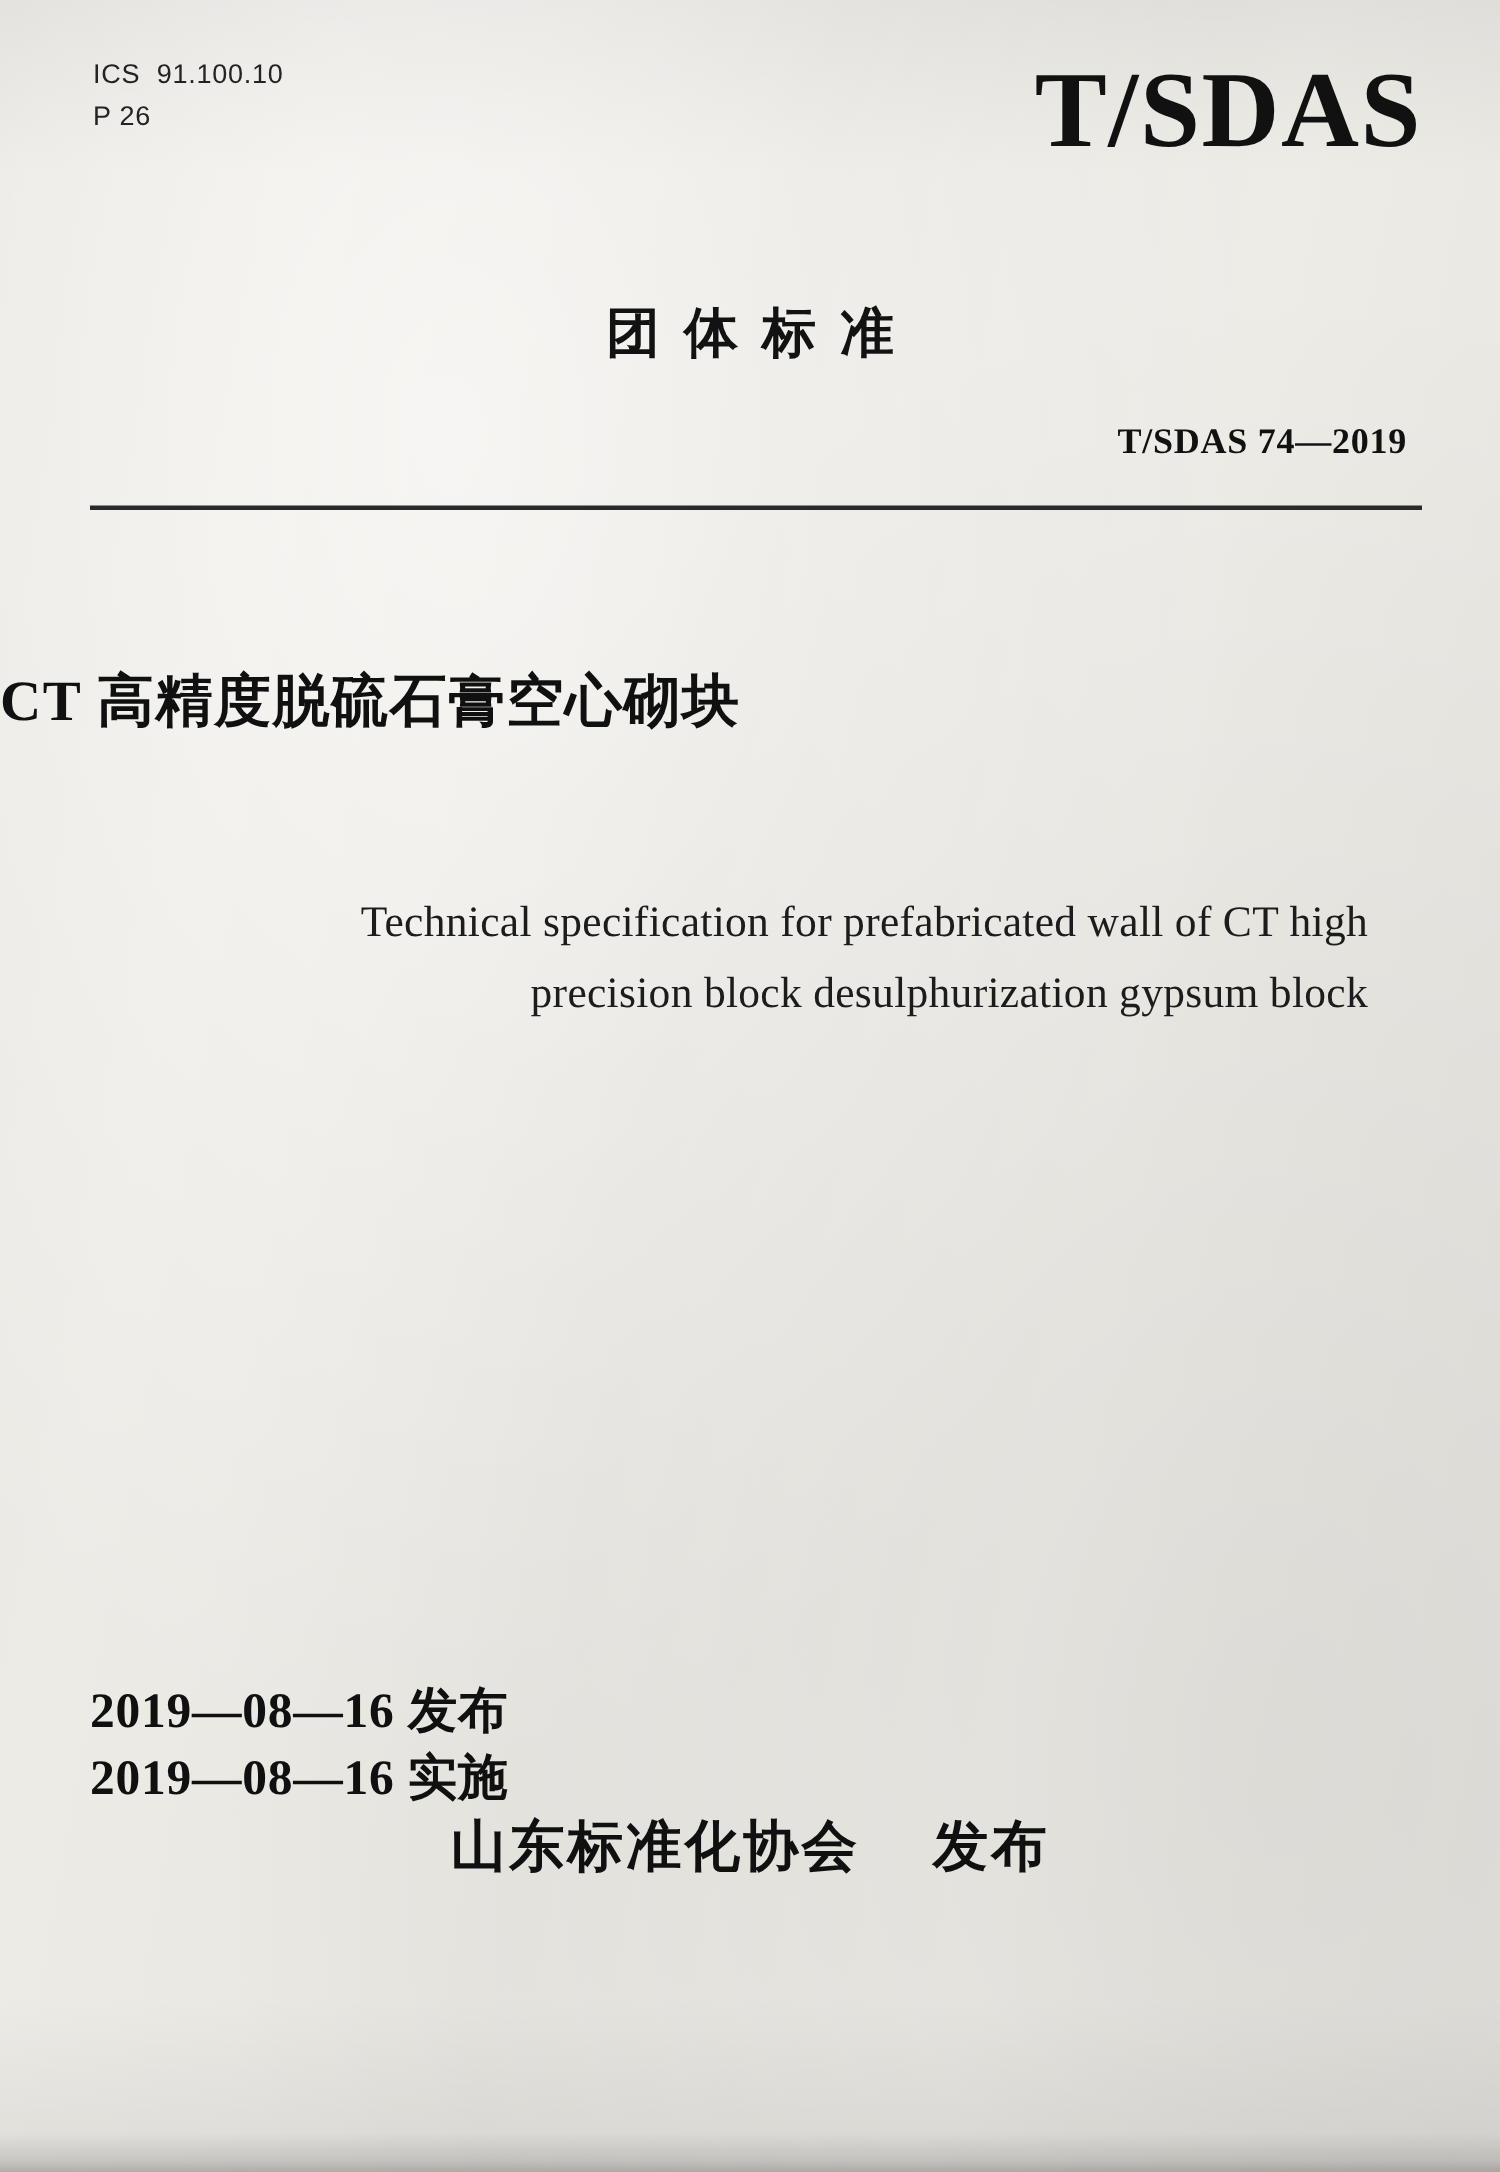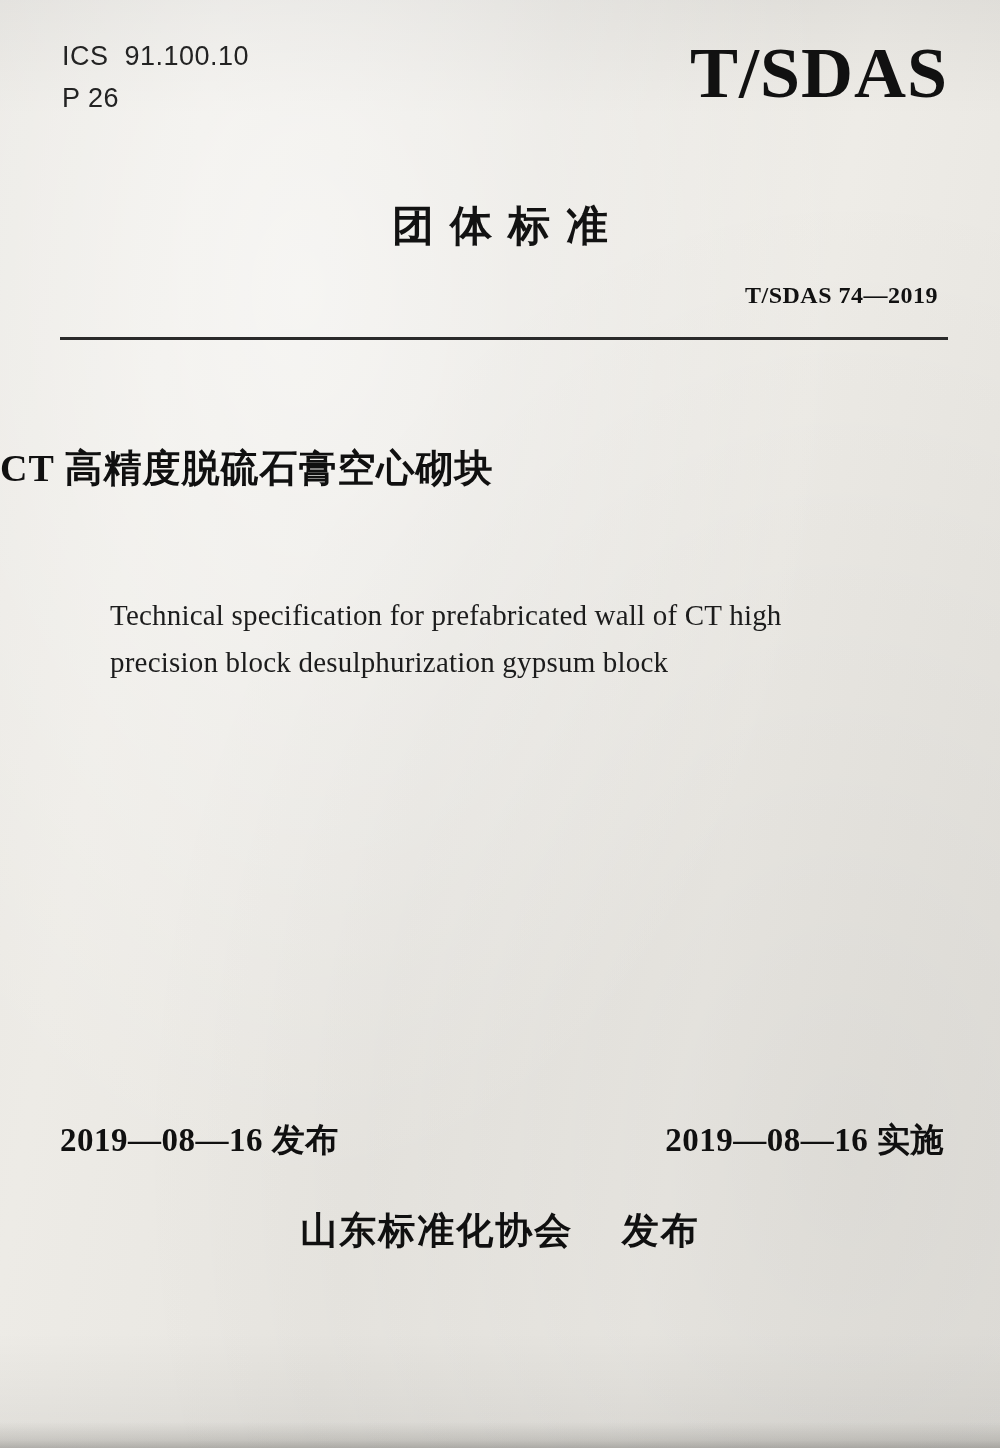--- a/index.html
+++ b/index.html
@@ -34,21 +34,21 @@
     height: 26px;
     background: linear-gradient(180deg, rgba(0,0,0,0) 0%, rgba(120,118,112,0.22) 70%, rgba(90,88,84,0.35) 100%);
     pointer-events: none;
   }
 
   .icsblock {
     position: absolute;
     left: 62px;
     top: 36px;
     font-family: "Liberation Sans", sans-serif;
-    font-size: 27px;
+    font-size: 18px;
     letter-spacing: 0.5px;
     line-height: 1.55;
     color: #232323;
   }
   .icsblock div { white-space: pre; }
 
   .brand {
     position: absolute;
     right: 52px;
     top: 32px;
@@ -60,21 +60,21 @@
   }
 
   .tuanti {
     position: absolute;
     top: 198px;
     left: 0;
     width: 100%;
     text-align: center;
     font-family: "Liberation Serif", serif;
     font-weight: bold;
-    font-size: 42px;
+    font-size: 36px;
     letter-spacing: 16px;
     text-indent: 16px;
     color: #121212;
   }
 
   .stdno {
     position: absolute;
     top: 282px;
     right: 62px;
     font-family: "Liberation Serif", serif;
@@ -106,21 +106,21 @@
     letter-spacing: 1px;
     color: #101010;
   }
   .title-cn .ln { display: block; }
 
   .title-en {
     position: absolute;
     top: 592px;
     left: 110px;
     right: 88px;
-    text-align: left;
+    text-align: right;
     font-family: "Liberation Serif", serif;
     font-size: 29px;
     line-height: 1.62;
     letter-spacing: 0.2px;
     color: #1c1c1c;
   }
   .title-en .ln { display: block; }
 
   .issue-row {
     position: absolute;
@@ -128,20 +128,21 @@
     right: 56px;
     top: 1118px;
     display: flex;
     justify-content: space-between;
     align-items: baseline;
     font-family: "Liberation Serif", serif;
     font-weight: bold;
     font-size: 33px;
     letter-spacing: 0.5px;
     color: #101010;
+    flex-direction: column;
   }
 
   .publisher {
     position: absolute;
     top: 1206px;
     left: 0;
     width: 100%;
     text-align: center;
     font-family: "Liberation Serif", serif;
     font-weight: bold;

